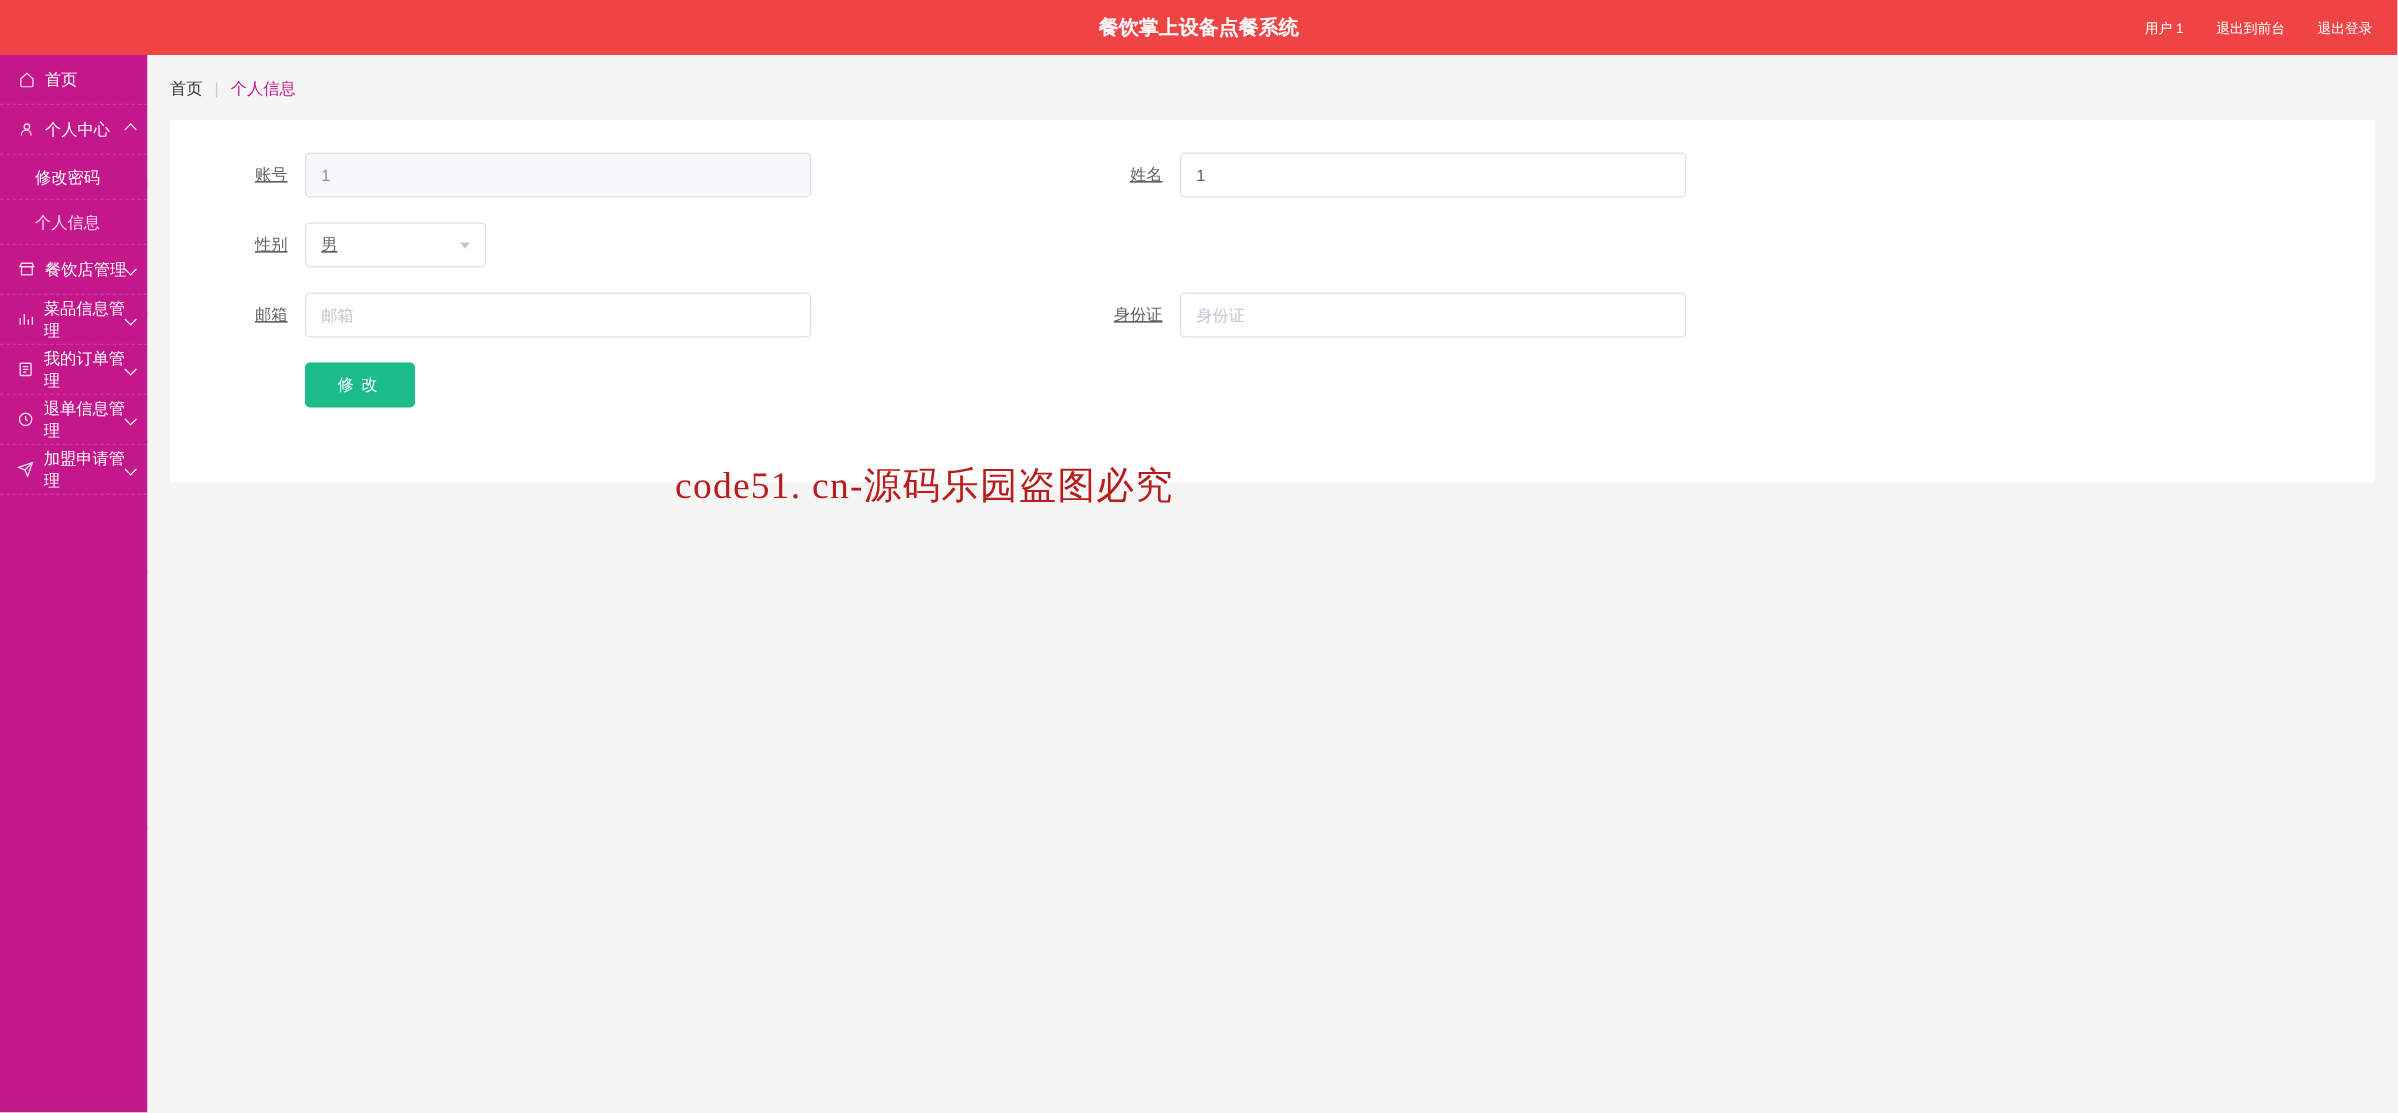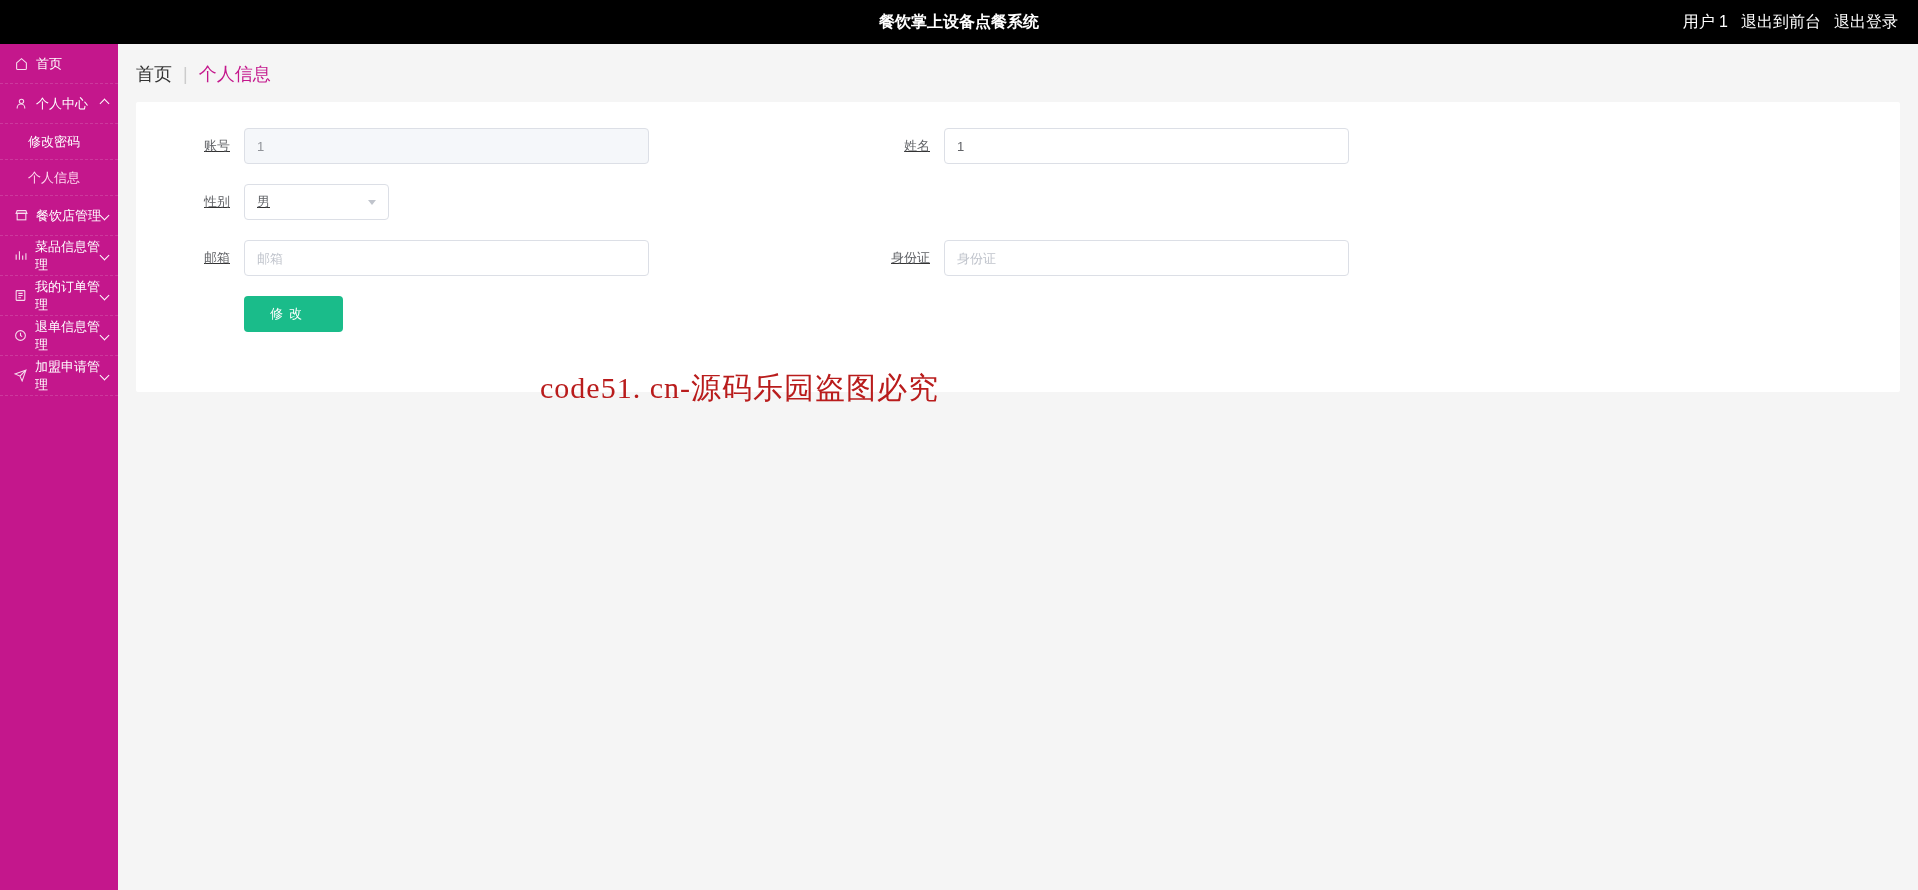--- a/index.html
+++ b/index.html
@@ -34,42 +34,42 @@
       font-size: 26px;
       color: rgba(40, 40, 40, 0.3);
       font-family: Arial, sans-serif;
       white-space: nowrap;
     }
 
     .header {
       position: relative;
       z-index: 10;
       height: 44px;
-      background: #000000;
+      background: #ef4444;
       display: flex;
       align-items: center;
       justify-content: space-between;
       padding: 0 20px;
       color: #fff;
     }
 
     .header-title {
       font-size: 16px;
       font-weight: bold;
       margin: 0 auto;
       position: absolute;
       left: 50%;
       transform: translateX(-50%);
     }
 
     .header-right {
       display: flex;
       align-items: center;
-      gap: 13px;
-      font-size: 16px;
+      gap: 26px;
+      font-size: 11px;
       margin-left: auto;
     }
 
     .header-link {
       cursor: pointer;
       color: #fff;
     }
 
     .layout {
       display: flex;
@@ -136,21 +136,21 @@
     }
 
     .main {
       flex: 1;
       padding: 18px;
       background: #f5f5f5;
       overflow: auto;
     }
 
     .breadcrumb {
-      font-size: 18px;
+      font-size: 13px;
       margin-bottom: 16px;
       color: #666;
     }
 
     .breadcrumb-home {
       color: #333;
       cursor: pointer;
     }
 
     .breadcrumb-sep {
@@ -267,21 +267,21 @@
       margin-top: 14px;
     }
 
     .photo-block .form-label {
       align-self: flex-start;
       padding-top: 6px;
     }
 
     .submit-btn {
       height: 36px;
-      padding: 0 35px;
+      padding: 0 24px;
       background: #1abc8a;
       color: #fff;
       border: none;
       border-radius: 4px;
       font-size: 13px;
       cursor: pointer;
       letter-spacing: 6px;
       padding-left: 26px;
     }
 

